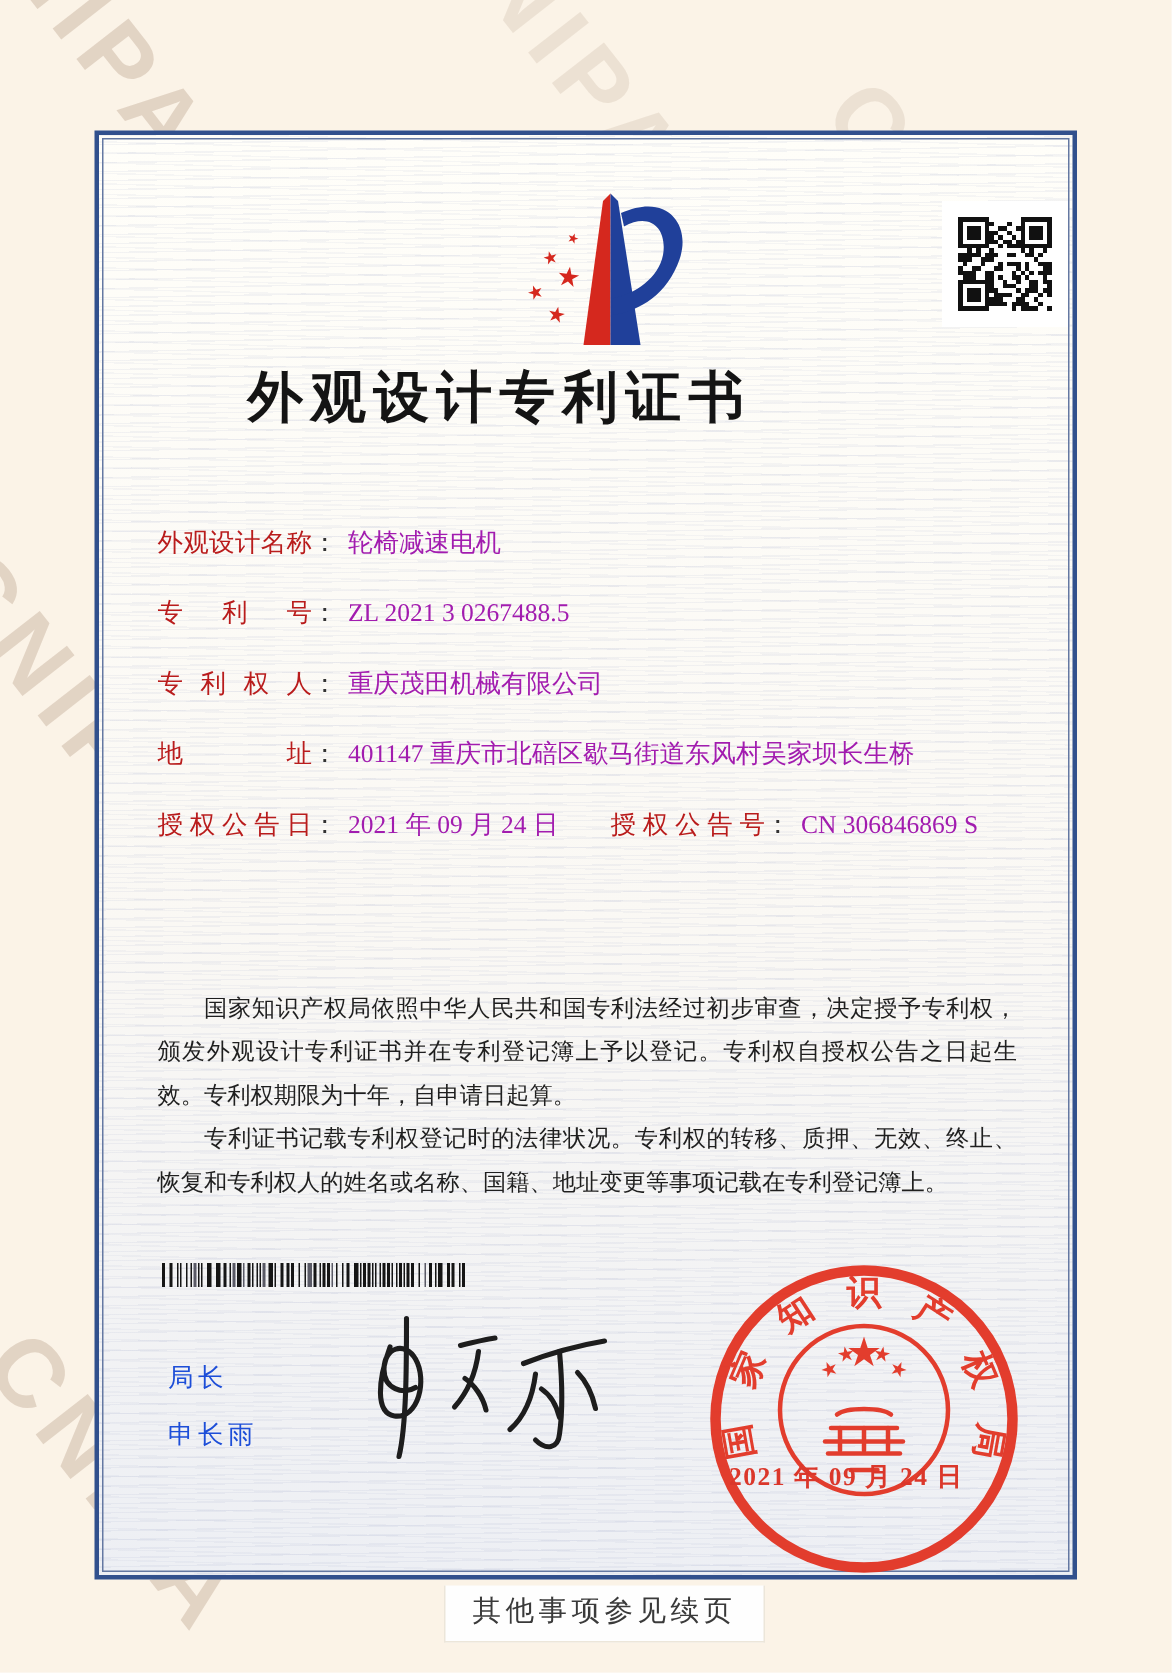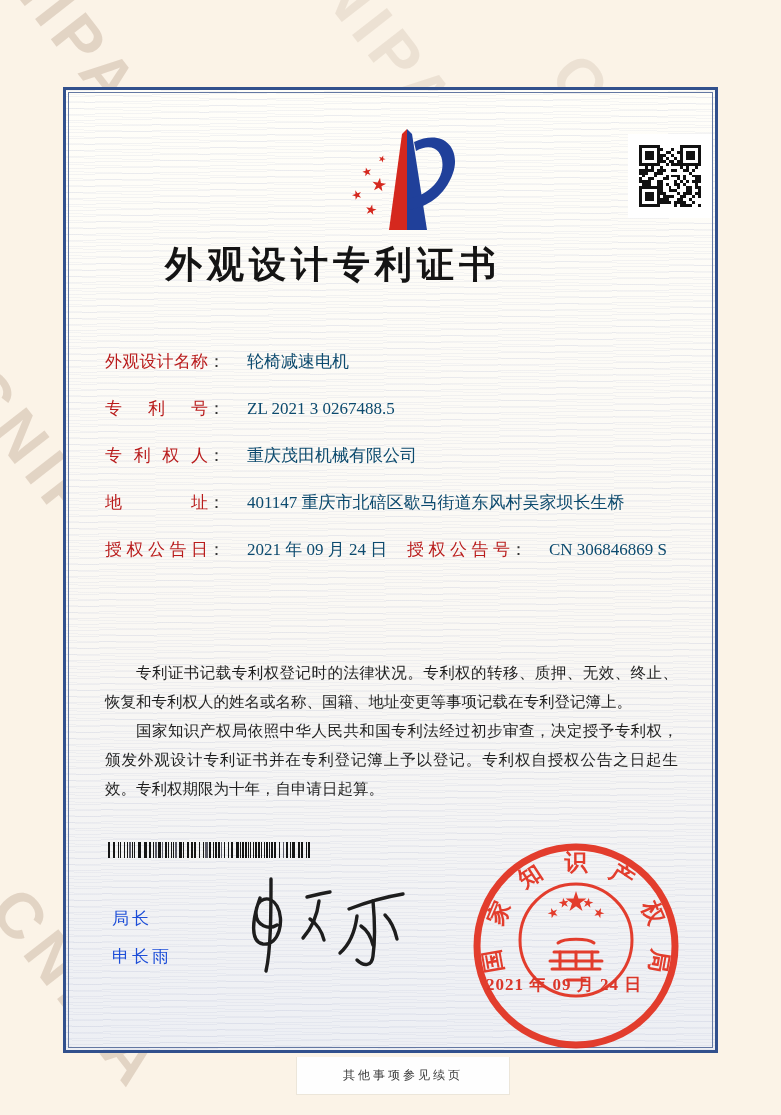--- a/index.html
+++ b/index.html
@@ -19,40 +19,40 @@
   .certno{position:absolute;left:103px;top:136px;font-size:17px;letter-spacing:3px;color:#3c3c3c;}
   .logo{position:absolute;left:338px;top:126px;width:122px;height:108px;}
   .title{position:absolute;left:0;width:666px;top:240px;text-align:center;
          font-size:37px;font-weight:700;letter-spacing:5px;color:#141414;}
   .qrbox{position:absolute;left:628px;top:134px;width:84px;height:84px;background:#fff;}
   .qrbox svg{position:absolute;left:5px;top:5px;width:74px;height:74px;}
   .fields{position:absolute;left:105px;top:338px;width:580px;font-size:17px;}
   .frow{height:47px;line-height:47px;white-space:nowrap;position:relative;}
   .flabel{display:inline-block;width:103px;text-align:justify;text-align-last:justify;color:#b91c1c;}
   .fcolon{color:#333;}
-  .fvalue{margin-left:22px;color:#0c4a6e;}
+  .fvalue{margin-left:7px;color:#a21caf;}
   .grant2{position:absolute;left:302px;top:0;}
   .paras{position:absolute;left:105px;top:658px;width:573px;font-size:15.5px;line-height:29px;
          text-align:justify;color:#1f1f1f;}
   .paras p{margin:0;text-indent:2em;}
   .barcode{position:absolute;left:108px;top:842px;width:205px;height:16px;}
   .signerblock{position:absolute;left:112px;top:900px;font-family:"Liberation Sans",sans-serif;
                font-size:17px;letter-spacing:3px;color:#1d4ed8;line-height:38px;}
   .signature{position:absolute;left:222px;top:868px;width:215px;height:115px;}
   .seal{position:absolute;left:470px;top:840px;width:212px;height:212px;opacity:0.93;}
   .seal svg{position:absolute;left:0;top:0;}
   .sealchar{position:absolute;font-size:23px;font-weight:700;color:#e2301f;
             transform-origin:center;white-space:nowrap;}
   .sealdate{position:absolute;left:16px;top:133px;font-size:17px;font-weight:700;
             color:#da2a1c;letter-spacing:1px;white-space:nowrap;}
   .pageline{position:absolute;left:0;width:781px;top:1024px;text-align:center;
             font-size:14px;letter-spacing:2px;color:#333;margin-top:42px;}
   .tab{position:absolute;left:296px;top:1057px;width:212px;height:37px;background:#fefefe;
        border:1px solid #ece6da;border-top:none;text-align:center;line-height:36px;
-       font-size:12px;letter-spacing:3px;color:#3a3a3a;}
+       font-size:19px;letter-spacing:3px;color:#3a3a3a;}
 </style>
 </head>
 <body>
 
 <div class="page">
 
   <span class="wm" style="left:-62px;top:-28px;">CNIPA</span>
   <span class="wm faint" style="left:255px;top:-12px;">CNIPA</span>
   <span class="wm faint" style="left:520px;top:118px;">CNIPA</span>
   <span class="wm" style="left:438px;top:305px;">CNIPA</span>
@@ -250,22 +250,22 @@
       <span>
         <span class="flabel">授权公告日</span><span class="fcolon">：</span><span class="fvalue">2021 年 09 月 24 日</span>
       </span>
       <span class="grant2">
         <span class="flabel">授权公告号</span><span class="fcolon">：</span><span class="fvalue">CN 306846869 S</span>
       </span>
     </div>
   </div>
 
   <div class="paras">
+    <p>国家知识产权局依照中华人民共和国专利法经过初步审查，决定授予专利权，颁发外观设计专利证书并在专利登记簿上予以登记。专利权自授权公告之日起生效。专利权期限为十年，自申请日起算。</p>
     <p>专利证书记载专利权登记时的法律状况。专利权的转移、质押、无效、终止、恢复和专利权人的姓名或名称、国籍、地址变更等事项记载在专利登记簿上。</p>
-    <p>国家知识产权局依照中华人民共和国专利法经过初步审查，决定授予专利权，颁发外观设计专利证书并在专利登记簿上予以登记。专利权自授权公告之日起生效。专利权期限为十年，自申请日起算。</p>
   </div>
 
   <svg class="barcode" id="bc-svg" viewBox="0 0 205 16" preserveAspectRatio="none">
       <rect x="0" y="0" width="2" height="16" fill="#151515"></rect>
       <rect x="5" y="0" width="2" height="16" fill="#151515"></rect>
       <rect x="10" y="0" width="1" height="16" fill="#151515"></rect>
       <rect x="12" y="0" width="1" height="16" fill="#151515"></rect>
       <rect x="16" y="0" width="1" height="16" fill="#151515"></rect>
       <rect x="19" y="0" width="1" height="16" fill="#151515"></rect>
       <rect x="21" y="0" width="2" height="16" fill="#5a5a66"></rect>

